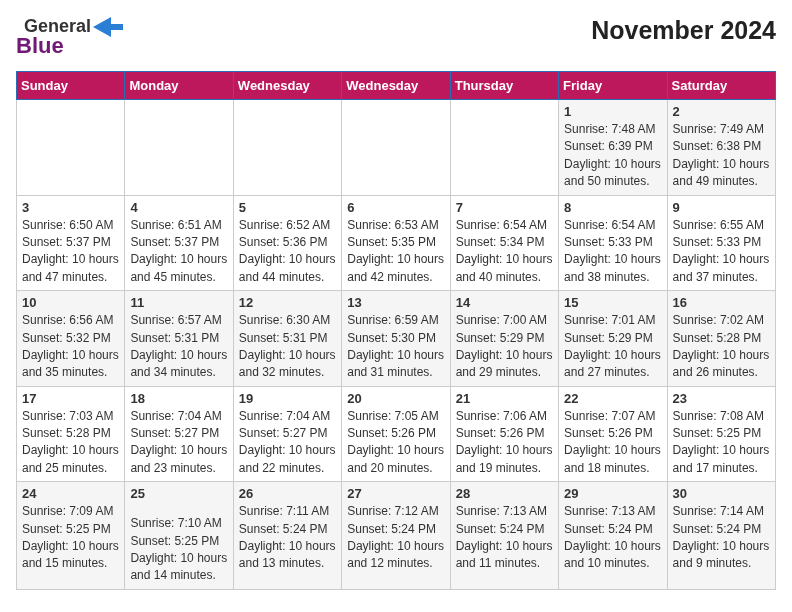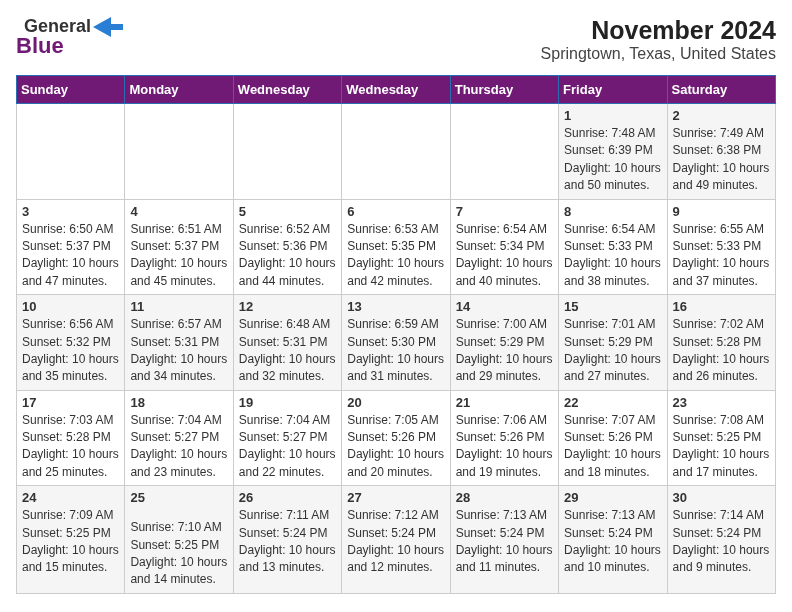--- a/index.html
+++ b/index.html
@@ -32,21 +32,21 @@
     .location {
       font-size: 16px;
       color: #444;
     }
     table {
       width: 100%;
       border-collapse: collapse;
       table-layout: fixed;
     }
     thead tr {
-      background: #701a75;
+      background: #be185d;
     }
     thead th {
       color: #fff;
       font-size: 13px;
       font-weight: bold;
       padding: 6px 4px;
       text-align: left;
       border: 1px solid #2a6db5;
     }
     tbody tr {
@@ -87,21 +87,20 @@
         <span style="font-size:18px;font-weight:bold;color:#333;margin-left:8px;">General</span>
         <svg width="30" height="20" viewBox="0 0 30 20">
           <polygon points="0,10 18,0 18,7 30,7 30,13 18,13 18,20" fill="#2a7fd4"></polygon>
         </svg>
       </div>
       <div style="font-size:22px;font-weight:bold;color:#701a75;margin-top:-4px;">Blue</div>
     </div>
   </div>
   <div class="title-block">
     <div class="month-title">November 2024</div>
-    <div class="location">Springtown, Texas, United States</div>
   </div>
 </div>
 
 <table>
   <thead>
     <tr>
     <th>Sunday</th>
         <th>Monday</th>
         <th>Wednesday</th>
         <th>Wednesday</th>
@@ -193,21 +192,21 @@
         </td>
         <td>
           <div class="day-number">11</div>
           <div class="day-info" style="white-space: pre-line;">Sunrise: 6:57 AM
 Sunset: 5:31 PM
 Daylight: 10 hours
 and 34 minutes.</div>
         </td>
         <td>
           <div class="day-number">12</div>
-          <div class="day-info" style="white-space: pre-line;">Sunrise: 6:48 AM
+          <div class="day-info" style="white-space: pre-line;">Sunrise: 6:30 AM
 Sunset: 5:31 PM
 Daylight: 10 hours
 and 32 minutes.</div>
         </td>
         <td>
           <div class="day-number">13</div>
           <div class="day-info" style="white-space: pre-line;">Sunrise: 6:59 AM
 Sunset: 5:30 PM
 Daylight: 10 hours
 and 31 minutes.</div>

